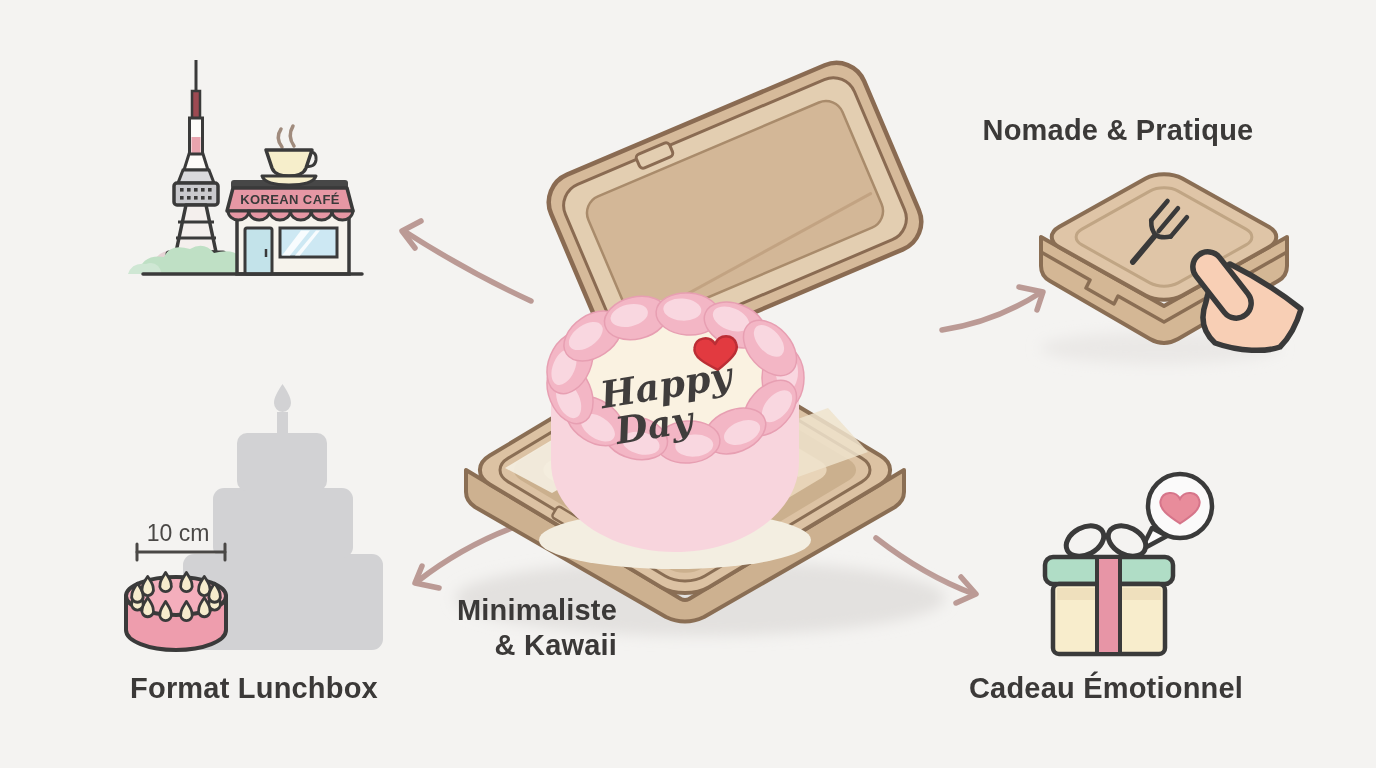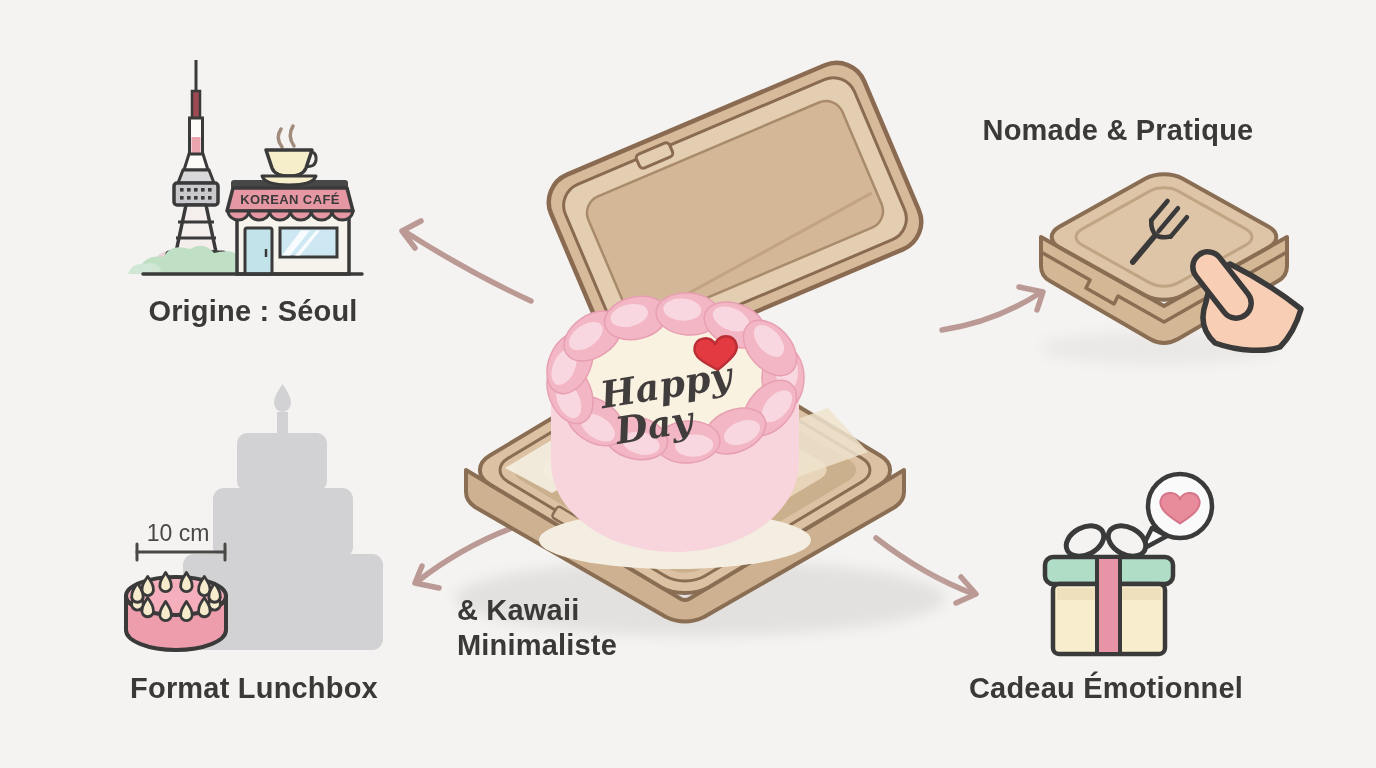--- a/index.html
+++ b/index.html
@@ -4,21 +4,21 @@
 <style>
   html,body{margin:0;padding:0;background:#e8e7e5;}
   .canvas{
     position:relative;width:1376px;height:768px;overflow:hidden;
     background:#f4f3f1;font-family:"Liberation Sans",sans-serif;
   }
   .canvas svg{position:absolute;left:0;top:0;}
   .label{
     position:absolute;transform:translateX(-50%);
     font-weight:700;font-size:29px;line-height:35px;color:#3b3938;
-    white-space:nowrap;text-align:left;letter-spacing:.2px;
+    white-space:nowrap;text-align:right;letter-spacing:.2px;
   }
   .sign-text{
     font-family:"Liberation Sans",sans-serif;font-weight:700;font-size:13px;
     letter-spacing:.4px;fill:#3a3a3a;
   }
   .script-text{
     font-family:"DejaVu Serif",serif;font-style:italic;font-weight:700;
     fill:#403d3c;
   }
   .ruler-text{
@@ -276,24 +276,23 @@
         <ellipse cx="1127" cy="541" rx="20" ry="13.5" transform="rotate(28 1127 541)"></ellipse>
       </g>
       <rect x="1045" y="557" width="128" height="27" rx="8" fill="#b0ddc6" stroke="#3a3a3a" stroke-width="4.5"></rect>
       <rect x="1053" y="584" width="112" height="70" rx="6" fill="#f8edcc" stroke="#3a3a3a" stroke-width="4.5"></rect>
       <rect x="1057" y="588" width="104" height="12" fill="#efe0bd"></rect>
       <rect x="1097" y="557" width="23" height="97" fill="#e795a6" stroke="#3a3a3a" stroke-width="4"></rect>
     </g>
   </g>
 </svg>
 
-<div class="label" style="left:253px;top:294px;">Origine : Séoul</div>
 <div class="label" style="left:1118px;top:113px;">Nomade &amp; Pratique</div>
 <div class="label" style="left:1106px;top:671px;">Cadeau Émotionnel</div>
 <div class="label" style="left:254px;top:671px;">Format Lunchbox</div>
 <div class="label" style="left:537px;top:593px;">
+  <div>Minimaliste</div>
   <div>&amp; Kawaii</div>
-  <div>Minimaliste</div>
 </div>
 <div class="label" style="left:857px;top:593px;">
 </div>
 
 </div>
 
 </body></html>

